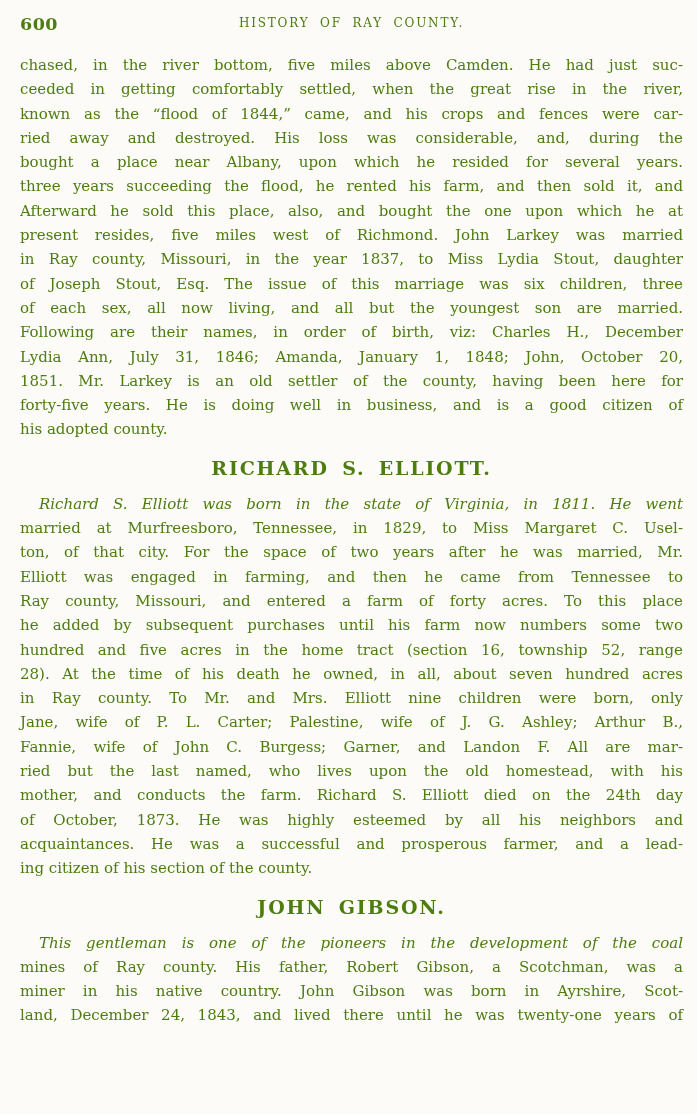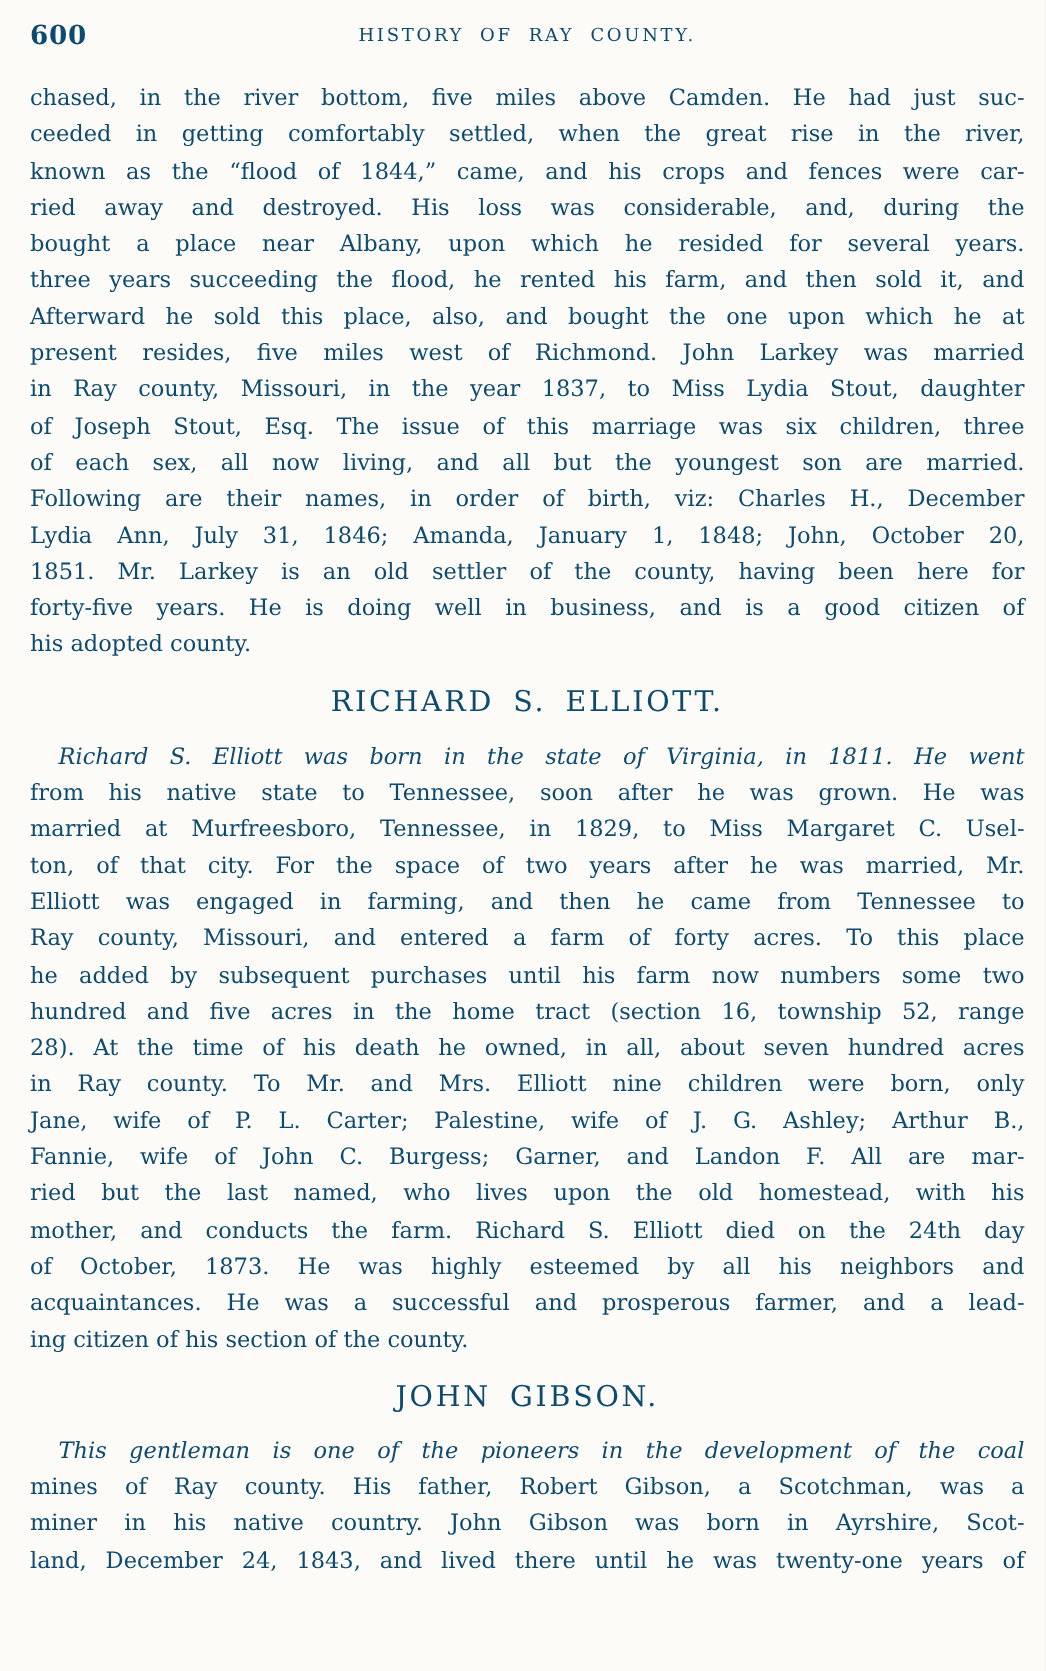--- a/index.html
+++ b/index.html
@@ -6,21 +6,21 @@
     margin: 0;
     padding: 0;
     background: #f1efe9;
   }
   .page {
     position: relative;
     width: 697px;
     height: 1114px;
     margin: 0 auto;
     background: #fcfbf7;
-    color: #0c4a6e;
+    color: #4d7c0f;
     font-family: "DejaVu Serif", "Liberation Serif", serif;
     box-sizing: border-box;
     padding: 14px 14px 0 20px;
     overflow: hidden;
   }
   .running-head {
     position: relative;
     height: 24px;
     margin-bottom: 15px;
   }
@@ -39,21 +39,21 @@
     transform: translateX(-50%);
     white-space: nowrap;
     font-size: 12px;
     font-weight: normal;
     letter-spacing: 1.8px;
     word-spacing: 5px;
   }
   .bio-heading {
     margin: 16px 0 13px 0;
     font-size: 19px;
-    font-weight: normal;
+    font-weight: bold;
     line-height: 21px;
     text-align: center;
     letter-spacing: 1.8px;
     word-spacing: 5px;
   }
   .para {
     font-size: 15px;
   }
   .line {
     line-height: 24.3px;
@@ -102,21 +102,20 @@
           <div class="line">1851. Mr. Larkey is an old settler of the county, having been here for</div>
           <div class="line">forty-five years. He is doing well in business, and is a good citizen of</div>
           <div class="line last">his adopted county.</div>
         </div>
     </section>
 
     <section class="bio">
       <h2 class="bio-heading">RICHARD S. ELLIOTT.</h2>
       <div class="para indent">
           <div class="line">Richard S. Elliott was born in the state of Virginia, in 1811. He went</div>
-          <div class="line">from his native state to Tennessee, soon after he was grown. He was</div>
           <div class="line">married at Murfreesboro, Tennessee, in 1829, to Miss Margaret C. Usel-</div>
           <div class="line">ton, of that city. For the space of two years after he was married, Mr.</div>
           <div class="line">Elliott was engaged in farming, and then he came from Tennessee to</div>
           <div class="line">Ray county, Missouri, and entered a farm of forty acres. To this place</div>
           <div class="line">he added by subsequent purchases until his farm now numbers some two</div>
           <div class="line">hundred and five acres in the home tract (section 16, township 52, range</div>
           <div class="line">28). At the time of his death he owned, in all, about seven hundred acres</div>
           <div class="line">in Ray county. To Mr. and Mrs. Elliott nine children were born, only</div>
           <div class="line">Jane, wife of P. L. Carter; Palestine, wife of J. G. Ashley; Arthur B.,</div>
           <div class="line">Fannie, wife of John C. Burgess; Garner, and Landon F. All are mar-</div>

